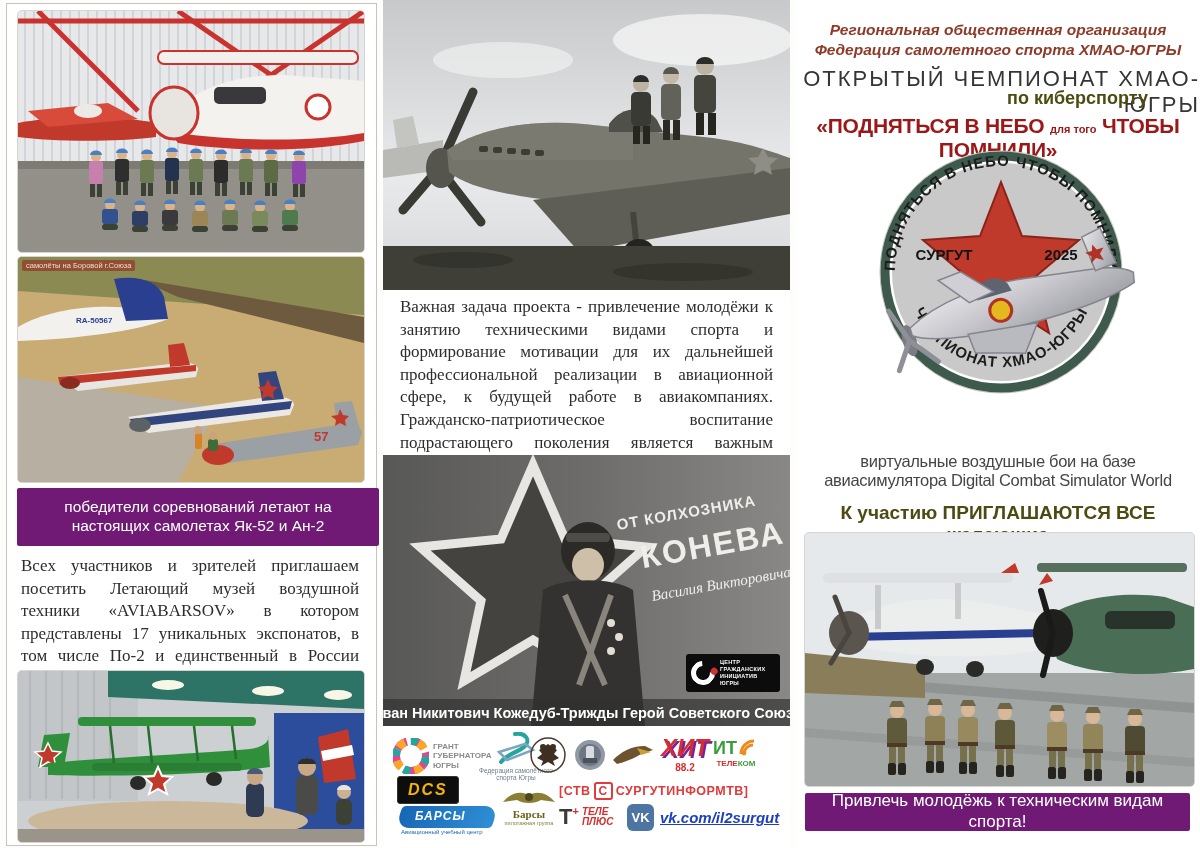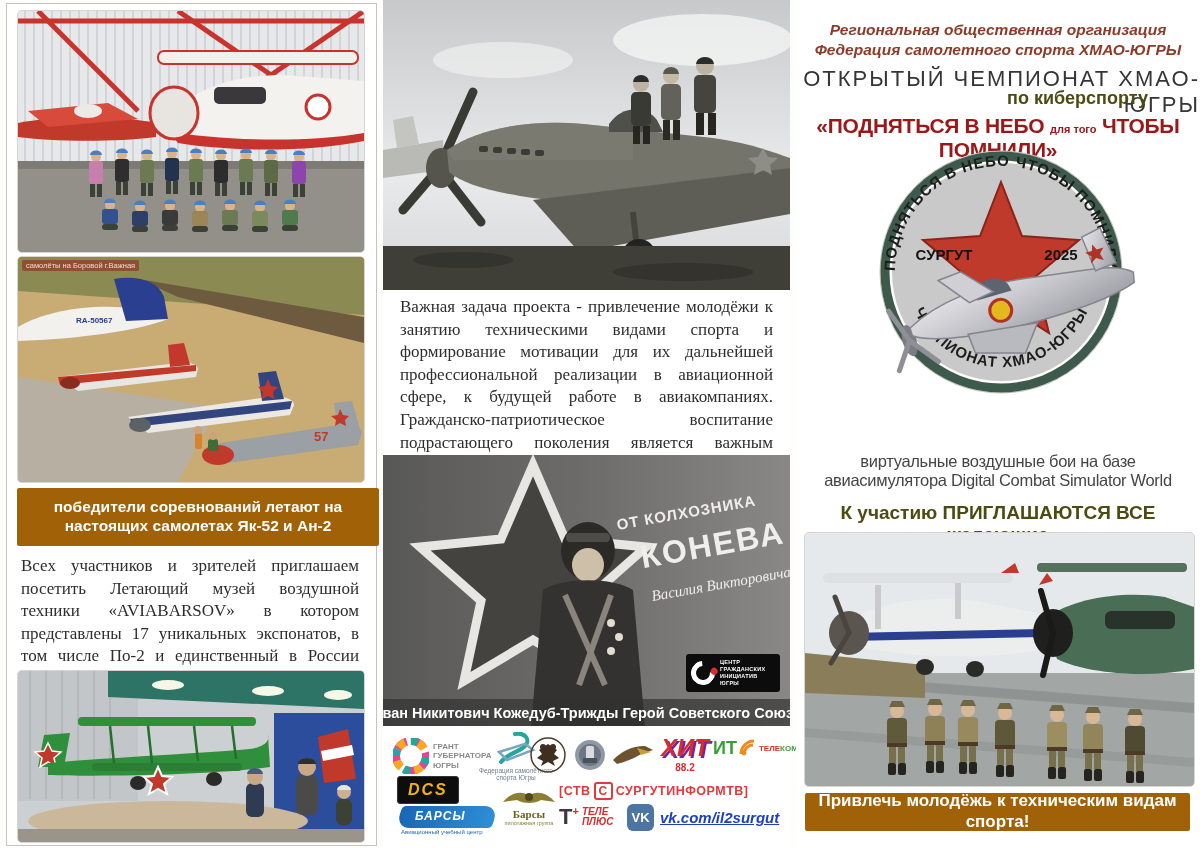--- a/index.html
+++ b/index.html
@@ -8,21 +8,21 @@
   .panel{position:absolute;background:#fff;}
   .panel-left{left:6px;top:3px;width:369px;height:841px;border:1px solid #c9c3bb;}
   .panel-mid{left:383px;top:0;width:407px;height:848px;}
   .panel-right{left:796px;top:0;width:404px;height:848px;}
   .photo{position:absolute;overflow:hidden;border-radius:5px;border:1px solid #d8d4ce;background:#ccc;}
   .photo svg{display:block;}
   .caption-strip{position:absolute;left:0;right:0;bottom:0;height:27px;display:flex;align-items:center;justify-content:center;
         background:rgba(48,48,48,.68);color:#fff;font-weight:bold;font-size:14.5px;white-space:nowrap;}
   .photo-tag{position:absolute;left:4px;top:3px;font-size:7.5px;color:#f3d9d2;background:rgba(150,30,25,.55);
         padding:1px 4px;border-radius:2px;}
-  .red-banner{position:absolute;background:#a16207;color:#fff;font-weight:bold;text-align:center;
+  .red-banner{position:absolute;background:#701a75;color:#fff;font-weight:normal;text-align:center;
         display:flex;align-items:center;justify-content:center;line-height:1.22;}
   .banner-left{left:10px;top:484px;width:346px;height:58px;font-size:15.5px;padding:0 8px;border-radius:2px;}
   .banner-right{left:9px;top:793px;width:385px;height:38px;font-size:17px;border-radius:2px;}
   .serif-par{position:absolute;font-family:"Liberation Serif",serif;color:#2d2d2d;
         text-align:justify;text-align-last:center;}
   .par-left{left:14px;top:551px;width:338px;font-size:17px;line-height:1.33;word-spacing:2px;}
   .par-mid{left:17px;top:296px;width:373px;font-size:17px;line-height:1.33;word-spacing:1px;}
   
   .org-lines{position:absolute;top:20px;left:0;width:100%;text-align:center;font-style:italic;font-weight:bold;
         color:#8f3a28;font-size:15.5px;line-height:1.3;}
@@ -180,21 +180,21 @@
           <text x="296" y="184" font-size="13" fill="#c0392b" font-weight="800">57</text>
           <path d="M322,152 l3,6 6,1 -4,4 1,6 -6,-3 -5,3 1,-6 -5,-4 7,-1 z" fill="#c0392b"></path>
         </g>
         <g>
           <rect x="177" y="176" width="7" height="16" rx="2" fill="#d8822a"></rect>
             <circle cx="180" cy="173" r="4" fill="#caa27c"></circle>
           <rect x="190" y="182" width="10" height="12" rx="3" fill="#3f6b36"></rect>
             <circle cx="195" cy="179" r="4" fill="#caa27c"></circle>
         </g>
       </svg>
-      <div class="photo-tag">самолёты на Боровой г.Важная</div>
+      <div class="photo-tag">самолёты на Боровой г.Союза</div>
     </div>
 
     <div class="red-banner banner-left">победители соревнований летают на настоящих самолетах Як-52 и Ан-2</div>
 
     <div class="serif-par par-left">Всех участников и зрителей приглашаем посетить Летающий музей воздушной техники «AVIABARSOV» в котором представлены 17 уникальных экспонатов, в том числе По-2 и единственный в России DC-3.</div>
 
     <div class="photo" style="left:10px;top:666px;width:346px;height:171px;">
       <svg width="346" height="171" viewBox="0 0 346 171" xmlns="http://www.w3.org/2000/svg">
         <rect width="346" height="171" fill="#cdd0d3"></rect>
         <rect width="120" height="130" fill="#c2c6c9"></rect>
@@ -409,21 +409,21 @@
           <path d="M2,16 C10,8 20,2 34,2 L42,6 L30,10 C24,14 14,18 6,20 Z" fill="#6e5330"></path>
           <path d="M26,4 L40,8 L30,11 Z" fill="#caa035"></path>
         </svg>
       </div>
 
       <div class="logo-item" style="left:278px;top:4px;flex-direction:column;gap:0;">
         <div class="hit">ХИТ</div>
         <div class="hit-freq">88.2</div>
       </div>
 
-      <div class="logo-item" style="left:330px;top:8px;flex-direction:row;gap:0;">
+      <div class="logo-item" style="left:330px;top:8px;flex-direction:column;gap:0;">
         <div style="display:flex;align-items:flex-start;gap:2px;">
           <span class="it-logo">ИТ</span>
           <svg width="20" height="18" viewBox="0 0 20 18">
             <path d="M2,16 a13,13 0 0 1 13,-13" fill="none" stroke="#ef8b1d" stroke-width="3"></path>
             <path d="M5,16 a9,9 0 0 1 9,-9" fill="none" stroke="#ef8b1d" stroke-width="3"></path>
             <circle cx="5" cy="15" r="2.4" fill="#ef8b1d"></circle>
           </svg>
         </div>
         <div class="it-sub"><span class="t1">ТЕЛЕ</span><span class="t2">КОМ</span></div>
       </div>

